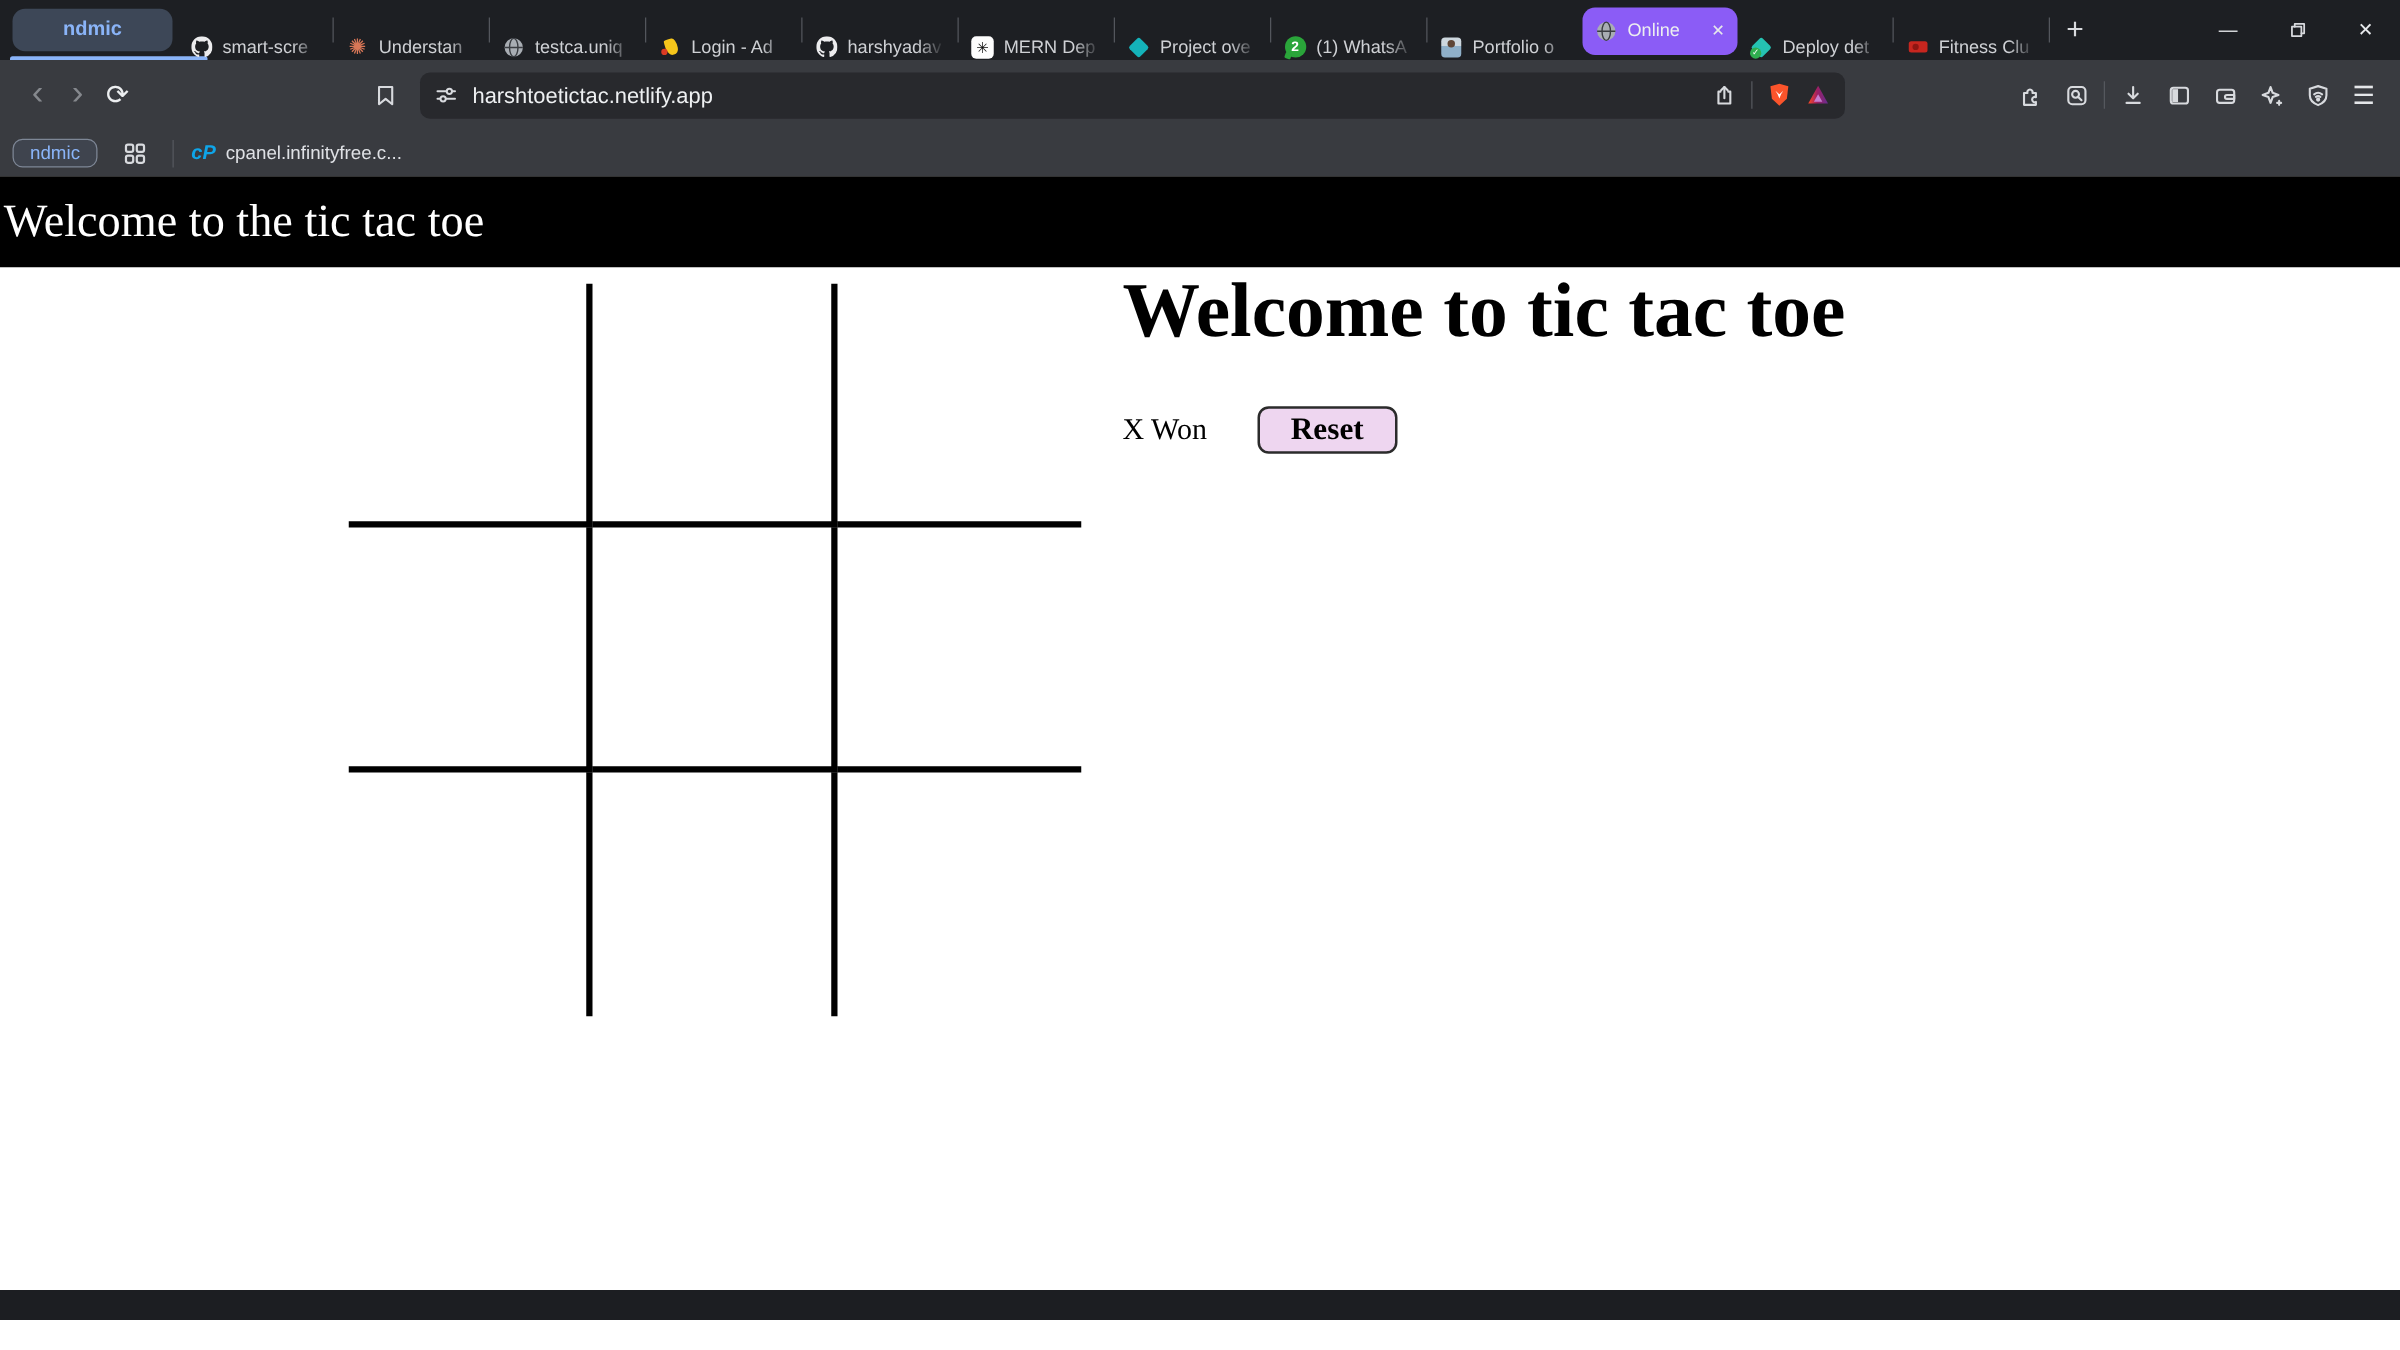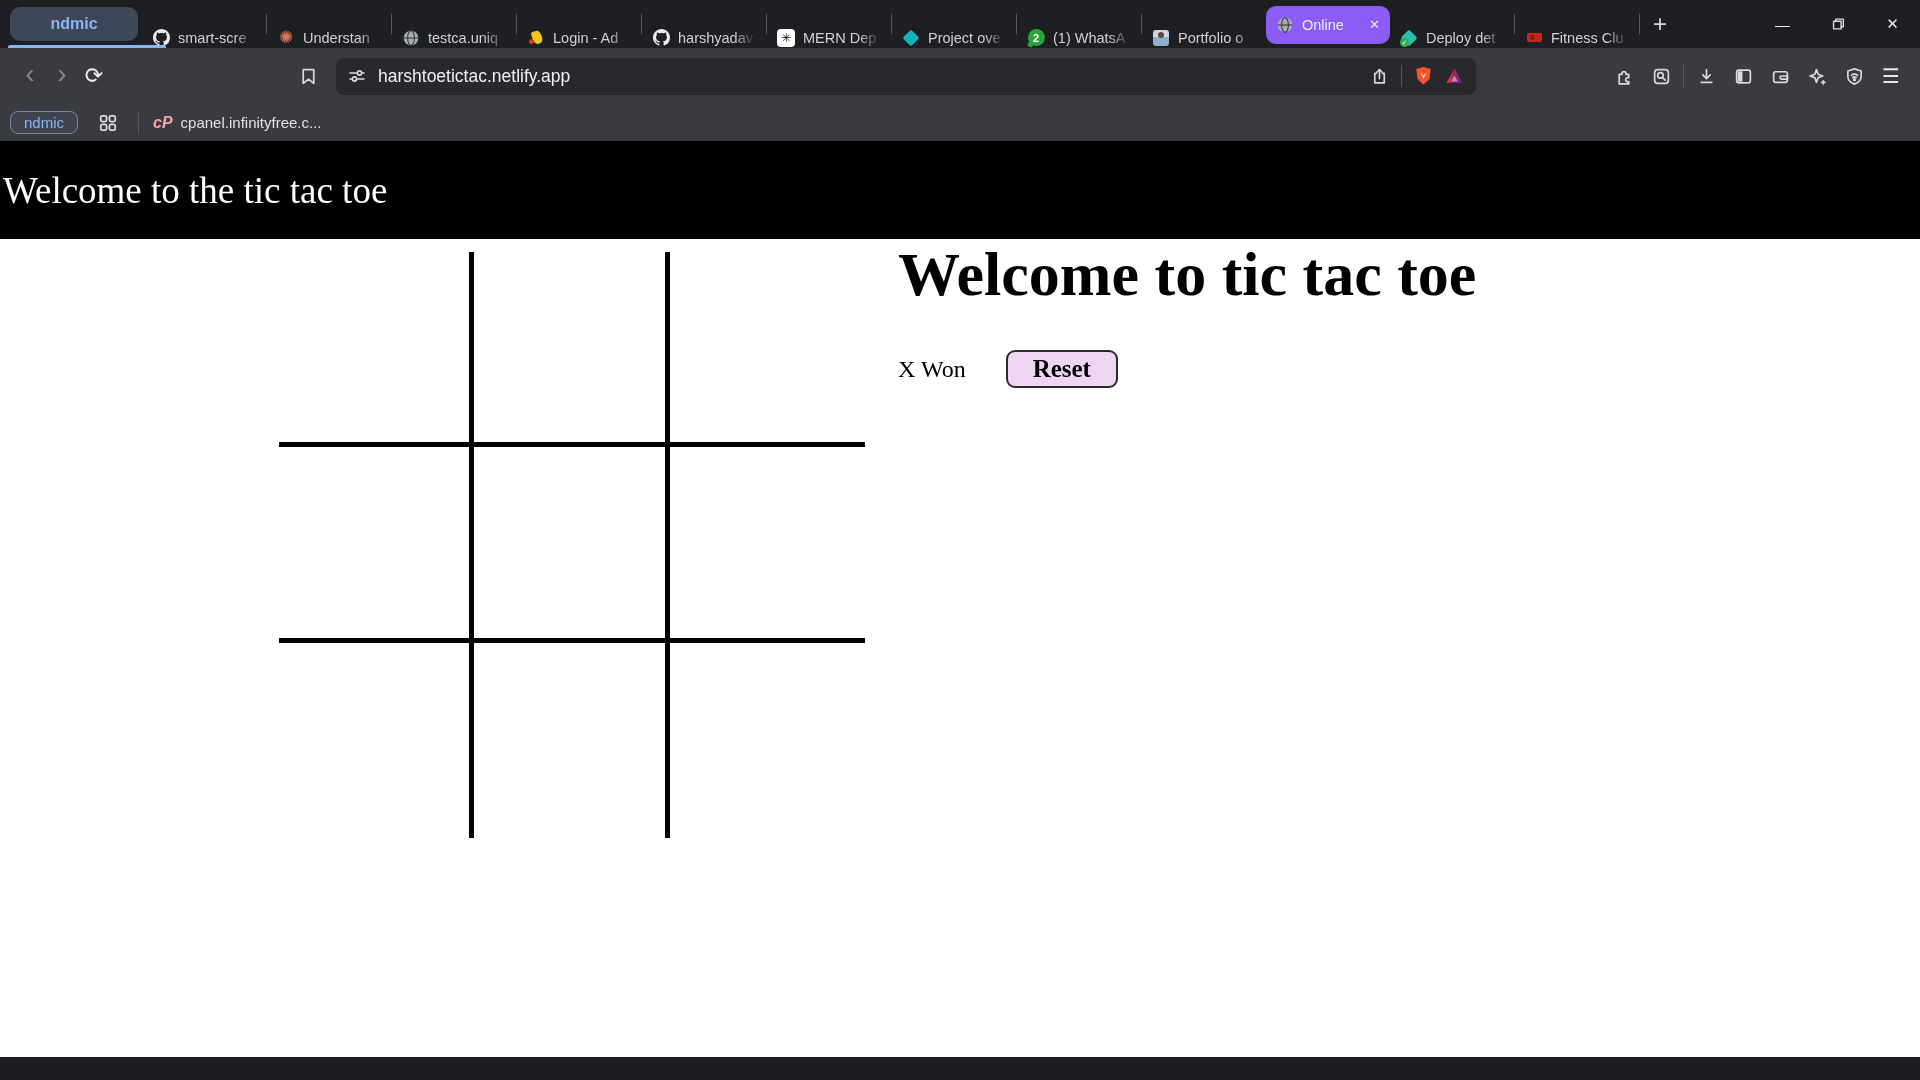--- a/index.html
+++ b/index.html
@@ -53,24 +53,24 @@
   .vsep { width:1px; height:22px; background:#55585e; }
   .toolbar-right { margin-left:auto; display:flex; align-items:center; gap:7px; }
   .toolbar-right .navbtn { width:30px; }
   svg.line-ic { stroke:#d8dade; fill:none; stroke-width:1.6; stroke-linecap:round; stroke-linejoin:round; }
   .menu-glyph { color:#e4e6e9; font-size:20px; }
 
   
   .bookmarksbar { height:37px; background:#393b40; display:flex; align-items:center; padding-left:10px; gap:14px; }
   .bm-chip { border:1.5px solid #7e8796; background:rgba(138,180,248,0.08); color:#8ab4f8; font-size:15px; border-radius:8px; padding:2px 13px; }
   .bm-item { display:flex; align-items:center; gap:8px; color:#dfe1e5; font-size:15px; }
-  .cp-logo { color:#fca5a5; font-weight:bold; font-style:italic; font-size:16px; font-family:"Liberation Sans",sans-serif; }
+  .cp-logo { color:#0ea5e9; font-weight:bold; font-style:italic; font-size:16px; font-family:"Liberation Sans",sans-serif; }
 
   
-  .page-header { height:98px; background:#000; display:flex; align-items:center; }
+  .page-header { height:73px; background:#000; display:flex; align-items:center; }
   .page-header h2 { color:#fff; font-family:"Liberation Serif","DejaVu Serif",serif; font-weight:normal; font-size:37px; padding-left:3px; }
   .content { position:relative; height:818px; background:#fff; }
   .board { position:absolute; left:279px; top:13px; width:586px; height:586px; display:grid; grid-template-columns:repeat(3,1fr); grid-template-rows:repeat(3,1fr); }
   .cell { border:0 solid #000; font-family:"Liberation Serif","DejaVu Serif",serif; font-size:90px; display:flex; align-items:center; justify-content:center; }
   .cell.br { border-right-width:5px; } .cell.bb { border-bottom-width:5px; }
   .rightcol { position:absolute; left:898px; top:0; width:760px; }
   .rightcol h1 { font-family:"Liberation Serif","DejaVu Serif",serif; font-size:62px; color:#000; line-height:1.15; font-weight:bold; }
   .statusrow { margin-top:40px; display:flex; align-items:center; gap:40px; }
   .status-text { font-family:"Liberation Serif","DejaVu Serif",serif; font-size:24px; color:#000; }
   .reset-btn { font-family:"Liberation Serif","DejaVu Serif",serif; font-weight:bold; font-size:25px; color:#000;

